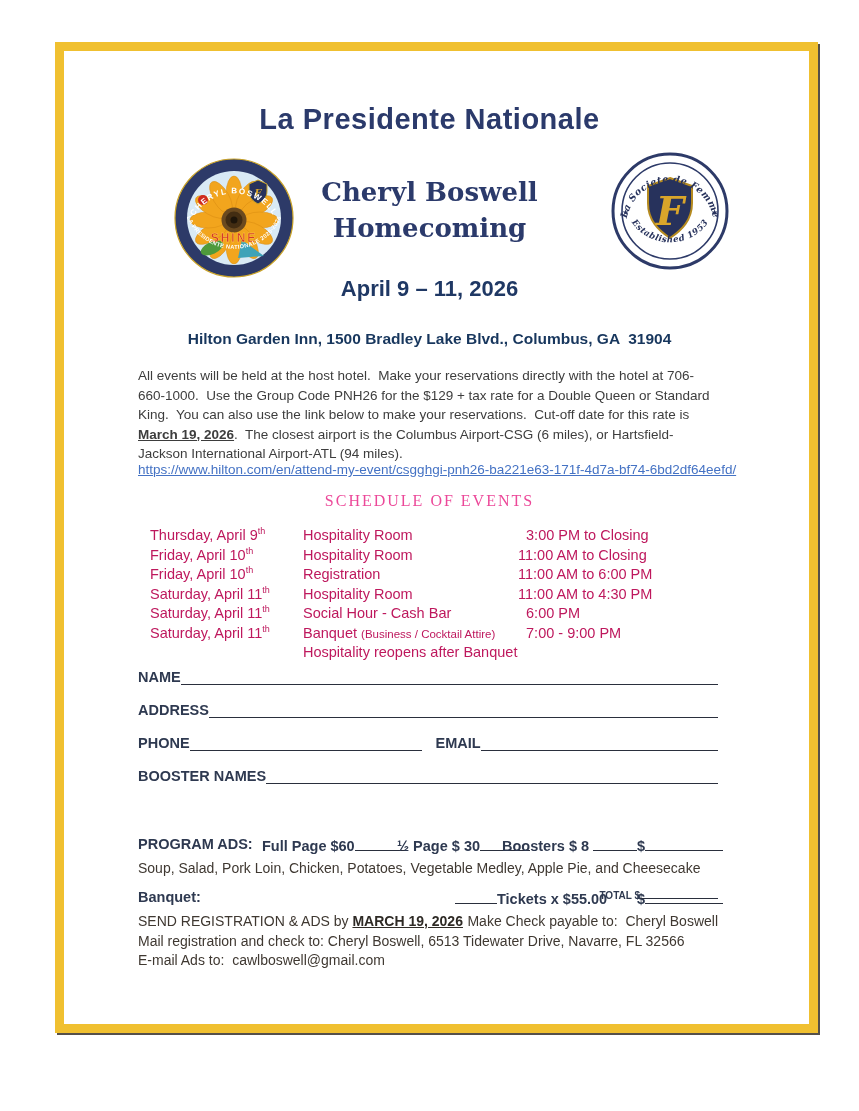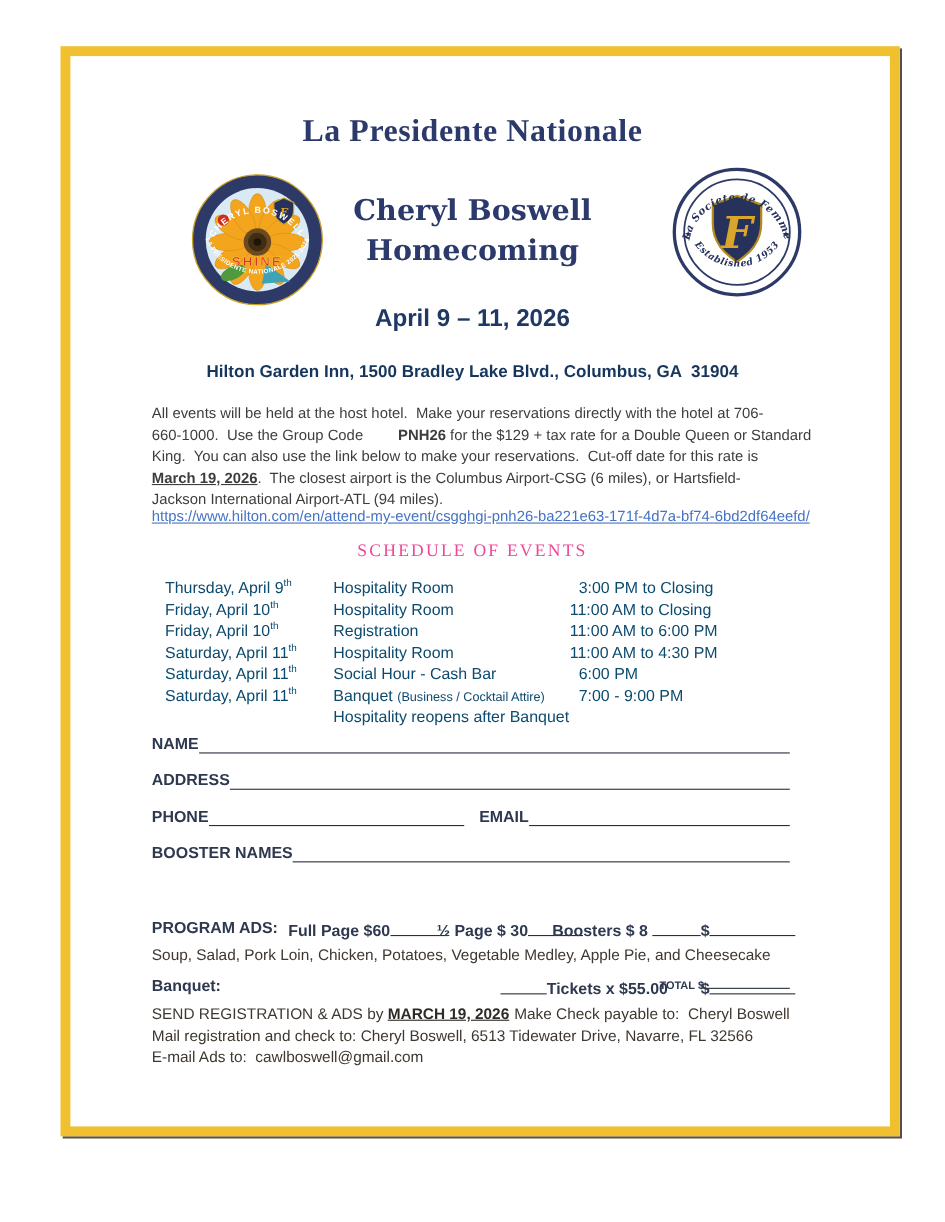--- a/index.html
+++ b/index.html
@@ -8,43 +8,43 @@
     font-family:"Liberation Sans",sans-serif;overflow:hidden;
   }
   .frame{
     position:absolute;left:55px;top:42px;width:745px;height:973px;
     border:9px solid #F0C030;background:#ffffff;
     box-shadow:2px 2px 0 0 #55504a;
   }
   .abs{position:absolute;}
   .center{left:0;right:0;text-align:center;}
   .title{
-    top:103px;font-family:Liberation Serif, serif;font-weight:bold;
+    top:103px;font-family:Liberation Sans, sans-serif;font-weight:bold;
     font-size:29px;color:#2b3a6b;letter-spacing:0.5px;
   }
   .names{
     top:174px;font-family:"DejaVu Serif",serif;font-weight:bold;
     font-size:26px;color:#2b3a6b;line-height:36px;
   }
   .dates{top:276px;font-weight:bold;font-size:22px;color:#1f3864;}
   .venue{top:330px;font-weight:bold;font-size:15.5px;color:#17365d;white-space:pre;}
   .intro{
     left:138px;top:366px;font-size:13.5px;line-height:19.5px;color:#3d3d3d;
     white-space:pre;
   }
-  .intro .b{font-weight:bold;margin-left:28px;}
+  .intro .b{font-weight:normal;}
   .intro .bu{font-weight:bold;text-decoration:underline;}
   .url{
     left:138px;top:462px;font-size:13.5px;color:#4472c4;text-decoration:underline;
   }
   .sched-head{
     top:492px;font-family:"Liberation Serif",serif;font-size:16px;
     letter-spacing:2px;color:#ec4899;
   }
-  .sched{left:150px;top:527px;font-size:14.5px;color:#0c4a6e;}
+  .sched{left:150px;top:527px;font-size:14.5px;color:#be185d;}
   .sched .row{height:19.5px;white-space:nowrap;}
   .sched .day{display:inline-block;width:153px;vertical-align:top;}
   .sched .event{display:inline-block;width:215px;vertical-align:top;}
   .sched .note{font-size:11.5px;}
   .sched .time{display:inline-block;white-space:pre;vertical-align:top;}
   .sched .footer-row{padding-left:153px;height:19.5px;}
   sup{font-size:9px;vertical-align:super;line-height:0;}
   .formzone{left:138px;width:580px;}
   .frow{display:flex;align-items:flex-end;}
   .frow .lbl{font-weight:bold;font-size:14.5px;color:#2e3950;white-space:pre;}

